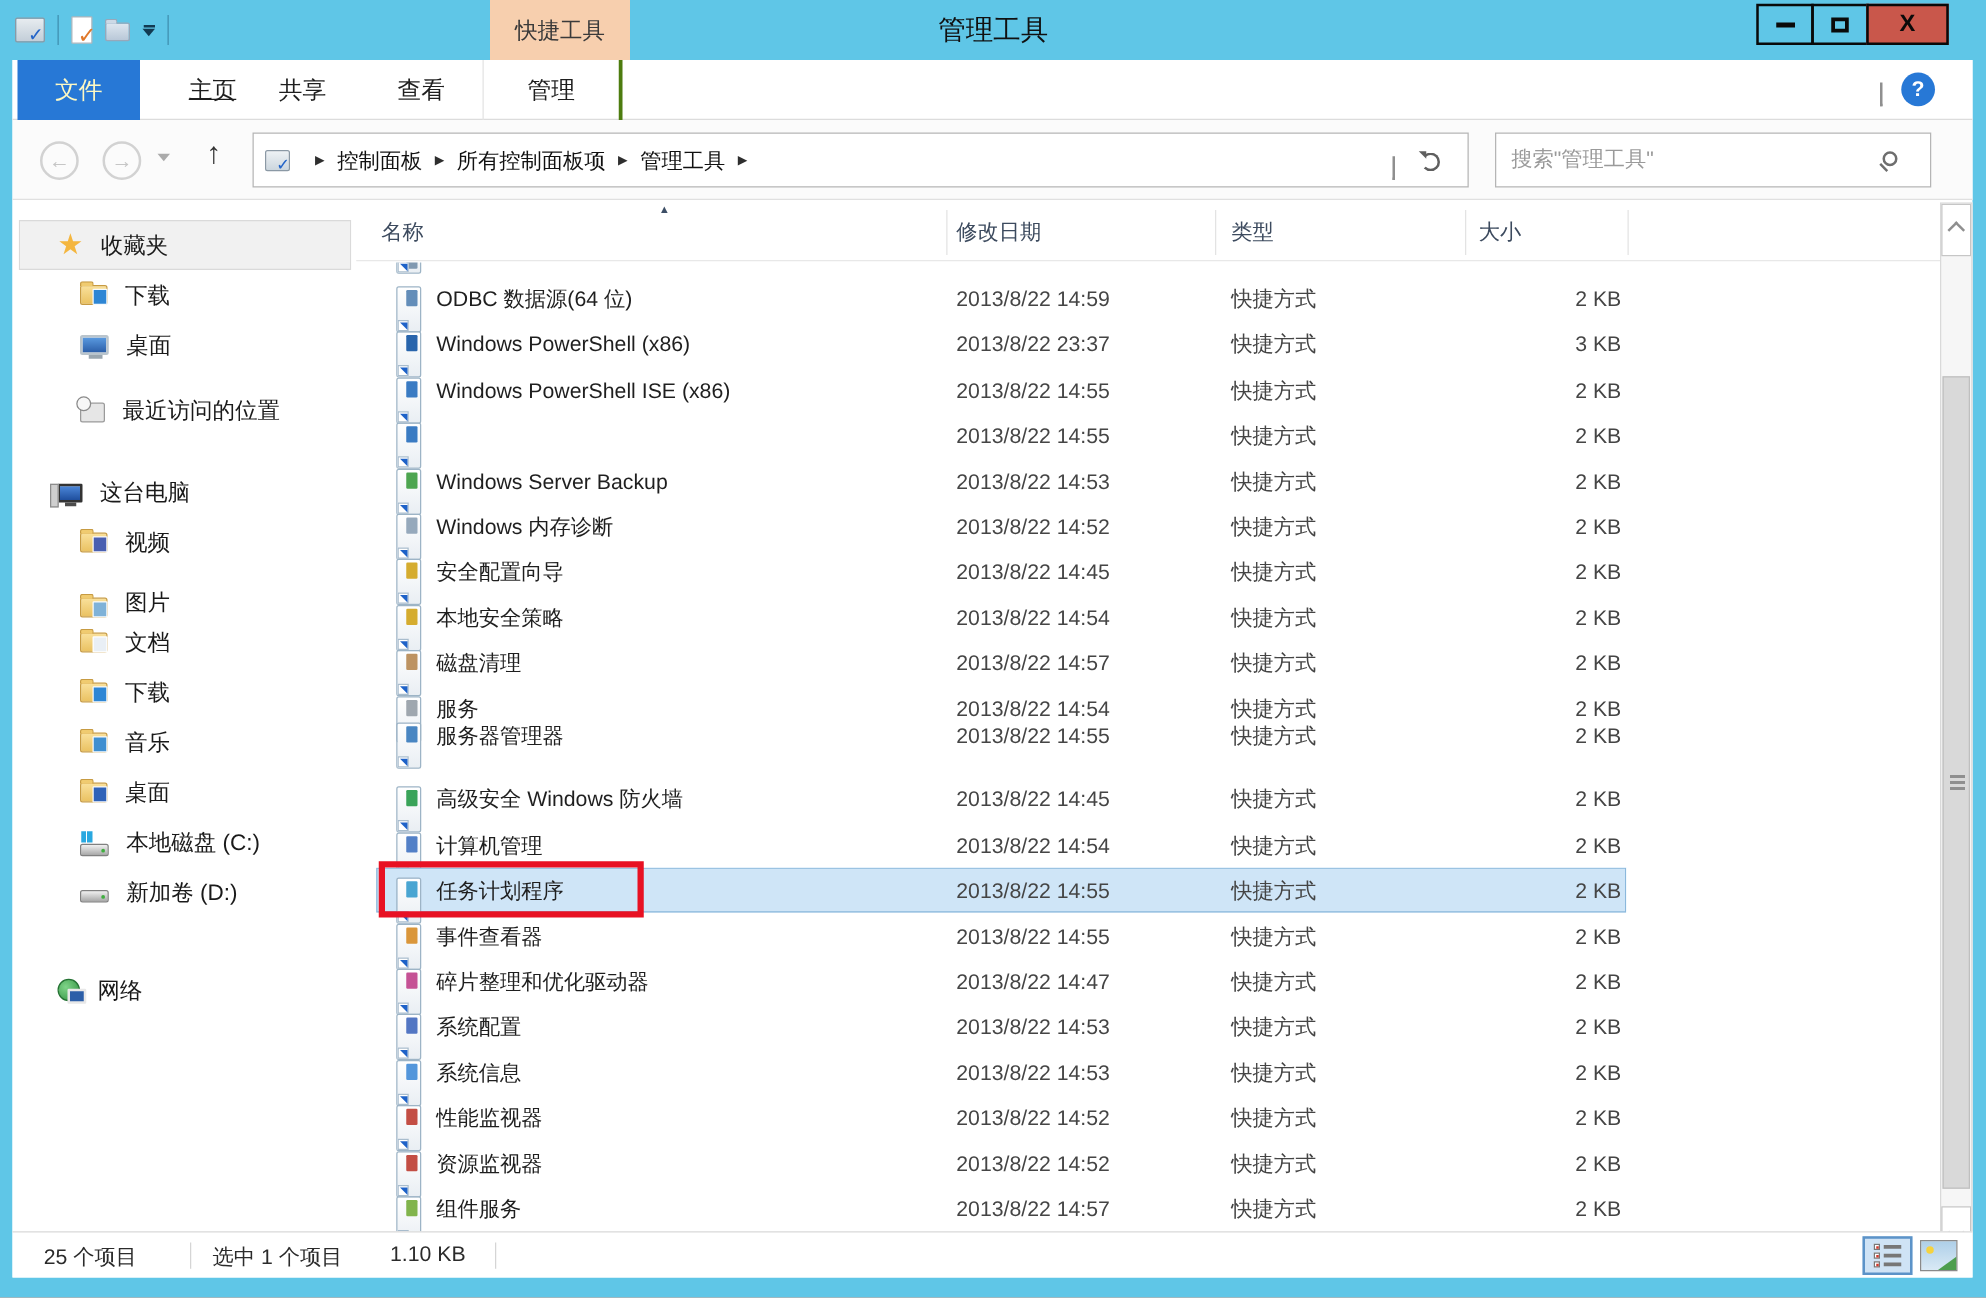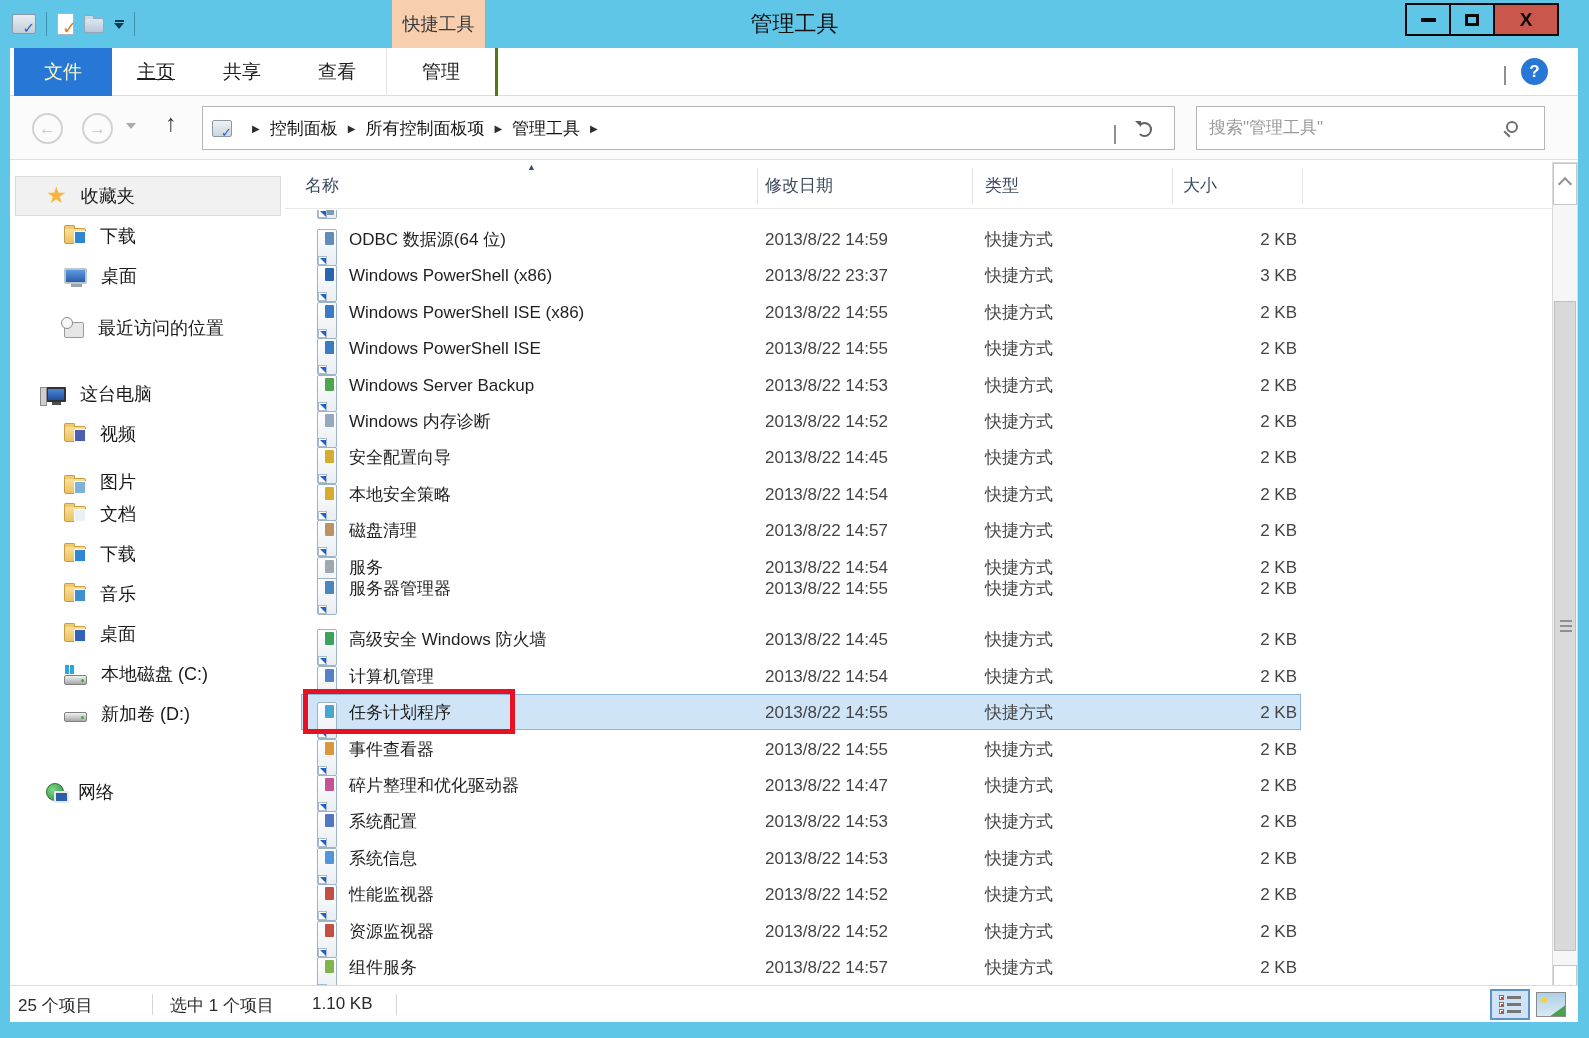--- a/index.html
+++ b/index.html
@@ -13,21 +13,21 @@
 .qat-sep{width:1px;height:24px;background:rgba(0,40,70,.35)}
 .qat-app-icon{width:24px;height:20px;background:linear-gradient(#e7ecf0,#c3ced8);border:1px solid #8b99a5;border-radius:2px;position:relative}
 .qat-app-icon::after{content:"✓";position:absolute;right:0;bottom:-4px;color:#2364c8;font-weight:bold;font-size:15px}
 .qat-properties-icon{width:17px;height:22px;background:#fff;border:1px solid #adb6bd;border-radius:1px;position:relative}
 .qat-properties-icon::after{content:"✓";position:absolute;right:-4px;bottom:-5px;color:#e0782a;font-weight:bold;font-size:18px}
 .qat-new-folder-icon{width:20px;height:15px;background:linear-gradient(#dde6ef,#b9c8d8);border:1px solid #97a8ba;border-radius:2px;position:relative;margin-top:3px}
 .qat-new-folder-icon::before{content:"";position:absolute;left:-1px;top:-4px;width:8px;height:3px;background:#ccd9e6;border:1px solid #97a8ba;border-bottom:none;border-radius:2px 2px 0 0}
 .qat-dropdown{display:flex;flex-direction:column;align-items:center;gap:1px;cursor:default}
 .qat-dropdown .bar{width:9px;height:2px;background:#123a52}
 .qat-dropdown .tri{width:0;height:0;border-left:5px solid transparent;border-right:5px solid transparent;border-top:6px solid #123a52}
-#ctx-tab{position:absolute;left:392px;top:0;width:93px;height:48px;background:#f7cfae;display:flex;align-items:center;justify-content:center;font-size:18px;color:#3a3a3a}
+#ctx-tab{position:absolute;left:392px;top:0;width:112px;height:48px;background:#f7cfae;display:flex;align-items:center;justify-content:center;font-size:18px;color:#3a3a3a}
 #win-title{position:absolute;left:0;right:0;top:0;height:48px;display:flex;align-items:center;justify-content:center;font-size:22px;color:#101010;pointer-events:none}
 #win-controls{position:absolute;right:30px;top:3px;display:flex}
 .wbtn{width:46px;height:33px;border:2px solid #090909;margin-left:-2px;display:flex;align-items:center;justify-content:center;cursor:default}
 .wbtn.close{width:66px;background:#c9574b}
 .glyph-min{width:15px;height:4px;background:#0a0a0a}
 .glyph-max{width:14px;height:12px;border:3px solid #0a0a0a;background:transparent}
 .glyph-close{font-size:19px;font-weight:bold;color:#0a0a0a}
 
 
 #panel{position:absolute;left:10px;top:48px;width:1568px;height:974px;background:#fff}
@@ -122,21 +122,21 @@
 #scrollbar{position:absolute;left:1542px;top:114px;width:26px;height:846px;background:#f6f6f6;border:1px solid #d9d9d9}
 .sb-btn{position:absolute;left:0;width:24px;height:42px;background:#fff;border:1px solid #c6c6c6;display:flex;align-items:center;justify-content:center}
 #sb-up{top:0}#sb-down{bottom:0}
 #sb-thumb{position:absolute;left:1px;top:138px;width:22px;height:650px;background:#d9d9d9;border:1px solid #bfbfbf}
 #sb-grip{position:absolute;left:5px;top:318px;width:12px;height:12px;
 background:repeating-linear-gradient(#8f8f8f 0 2px,transparent 2px 5px)}
 
 
 #statusbar{position:absolute;left:0;top:937px;width:1568px;height:37px;background:#fff;border-top:1px solid #d9d9d9;font-size:17px;color:#2b2b2b}
 #statusbar .st{position:absolute;top:8px}
-#st-count{left:8px}
+#st-count{left:25px}
 #st-div1{left:142px;top:8px;width:1px;height:21px;background:#d5d5d5;position:absolute}
 #st-sel{left:160px}
 #st-selsize{left:302px}
 #st-div2{left:386px;top:8px;width:1px;height:21px;background:#d5d5d5;position:absolute}
 #view-details-btn{position:absolute;right:48px;top:3px;width:40px;height:31px;background:#cfe3f5;border:2px solid #5c93c8;display:flex;flex-direction:column;align-items:center;justify-content:center;gap:2px}
 .dvrow{display:flex;align-items:center;gap:3px}
 .dvrow .sq{width:5px;height:5px;border:1px solid #777;background:#fff;position:relative}
 .dvrow .sq::after{content:"";position:absolute;left:1px;top:1px;width:2px;height:2px;background:#d23b2e}
 .dvrow .ln{width:14px;height:3px;background:#777}
 #view-thumb-btn{position:absolute;right:12px;top:6px;width:30px;height:25px;background:linear-gradient(#aecfe8,#d9e9f5);border:1px solid #8a8a8a;overflow:hidden}
@@ -173,21 +173,21 @@
           <span class="glyph-close">X</span>
         </div>
     </div>
   </div>
 
   <div id="panel">
 
     <div id="ribbon">
       <div id="file-tab">文件</div>
       <div id="ribbon-tabs">
-          <div class="rtab" style="left: 104px; width: 84px; text-decoration: underline;">主页</div>
+          <div class="rtab" style="left: 118px; width: 84px; text-decoration: underline;">主页</div>
           <div class="rtab" style="left: 186px; width: 92px;">共享</div>
           <div class="rtab" style="left: 278px; width: 98px;">查看</div>
           <div class="rtab ctx" style="left: 376px; width: 112px;">管理</div>
         </div>
       <div id="ribbon-collapse"><span class="chev"></span></div>
       <div id="help-btn">?</div>
     </div>
 
     <div id="addr-row">
       <div class="nav-circle" id="back-btn">←</div>
@@ -321,21 +321,20 @@
           <span class="cell c-name">Windows PowerShell ISE (x86)</span>
           <span class="cell c-date">2013/8/22 14:55</span>
           <span class="cell c-type">快捷方式</span>
           <span class="cell c-size">2 KB</span>
         </div>
         <div class="row" style="top: 120.2px;">
           <span class="cell c-icon sc">
             <span class="acc" style="background: rgb(47, 116, 192);"></span>
             <span class="ar"></span>
           </span>
-          <span class="cell c-name">Windows PowerShell ISE</span>
           <span class="cell c-date">2013/8/22 14:55</span>
           <span class="cell c-type">快捷方式</span>
           <span class="cell c-size">2 KB</span>
         </div>
         <div class="row" style="top: 156.6px;">
           <span class="cell c-icon sc">
             <span class="acc" style="background: rgb(67, 160, 71);"></span>
             <span class="ar"></span>
           </span>
           <span class="cell c-name">Windows Server Backup</span>

